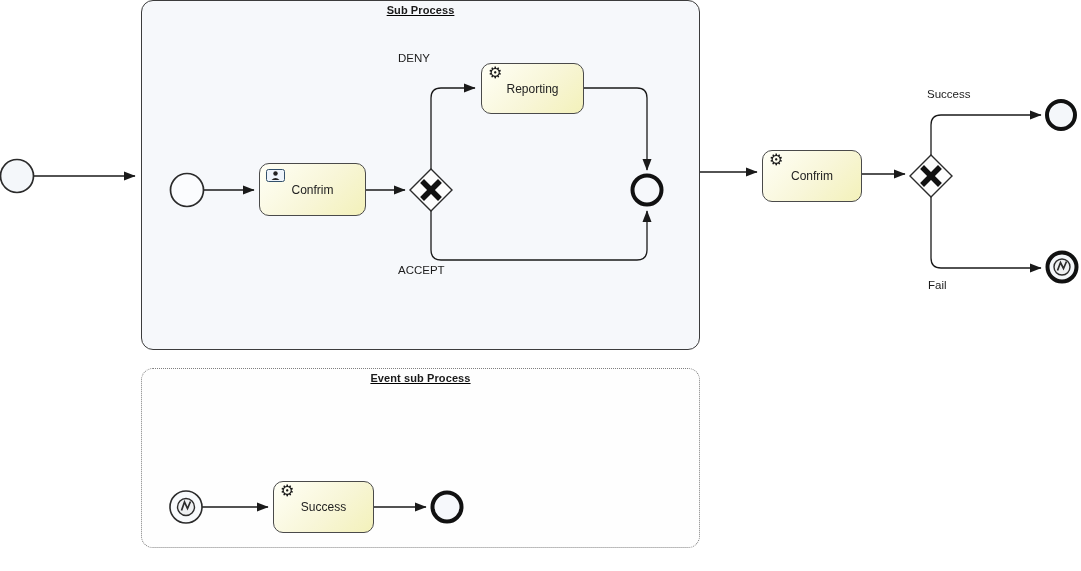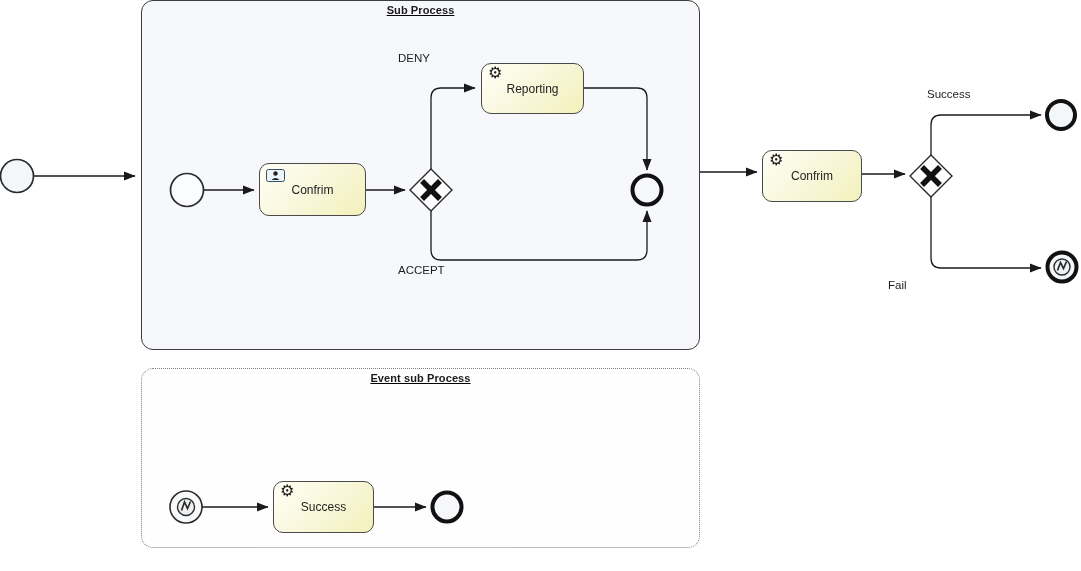--- a/index.html
+++ b/index.html
@@ -30,21 +30,21 @@
   .task .task-label { font-size:12px; color:#222; }
   .gear {
     position:absolute; top:1px; left:6px; font-size:16px; line-height:16px;
     color:#1a1a1a; font-family:"DejaVu Sans", sans-serif;
   }
   .user-icon { position:absolute; top:5px; left:6px; }
   .edge-label { position:absolute; font-size:11.5px; color:#1c1c1c; z-index:4; white-space:nowrap; }
   #lbl-deny    { left:398px; top:52px; }
   #lbl-accept  { left:398px; top:264px; }
   #lbl-success { left:927px; top:88px;text-align:right; }
-  #lbl-fail    { left:888px; top:279px;text-align:right; }
+  #lbl-fail    { left:928px; top:279px;text-align:right; }
   #task-confirm   { left:259px; top:163px; width:107px; height:53px; }
   #task-reporting { left:481px; top:63px;  width:103px; height:51px; }
   #task-submit    { left:762px; top:150px; width:100px; height:52px; }
   #task-recovery  { left:273px; top:481px; width:101px; height:52px; }
 </style>
 </head>
 <body>
 
 <div class="canvas">
 

